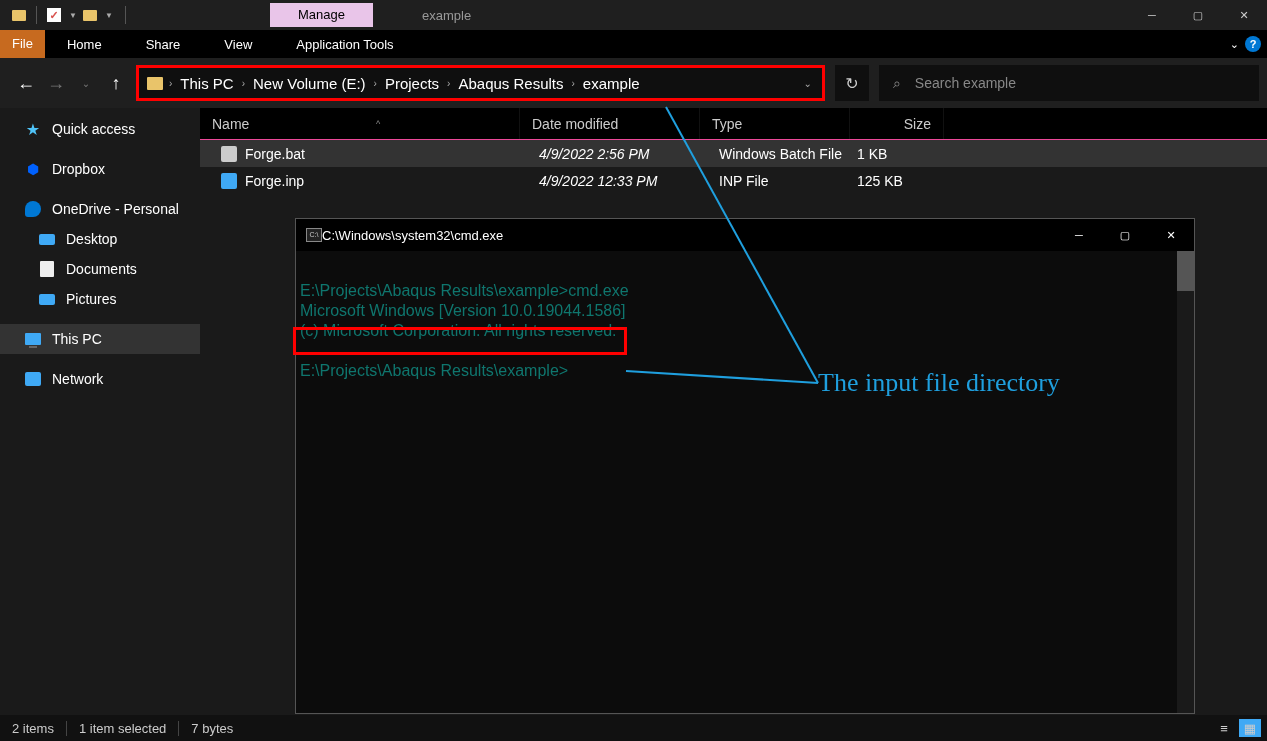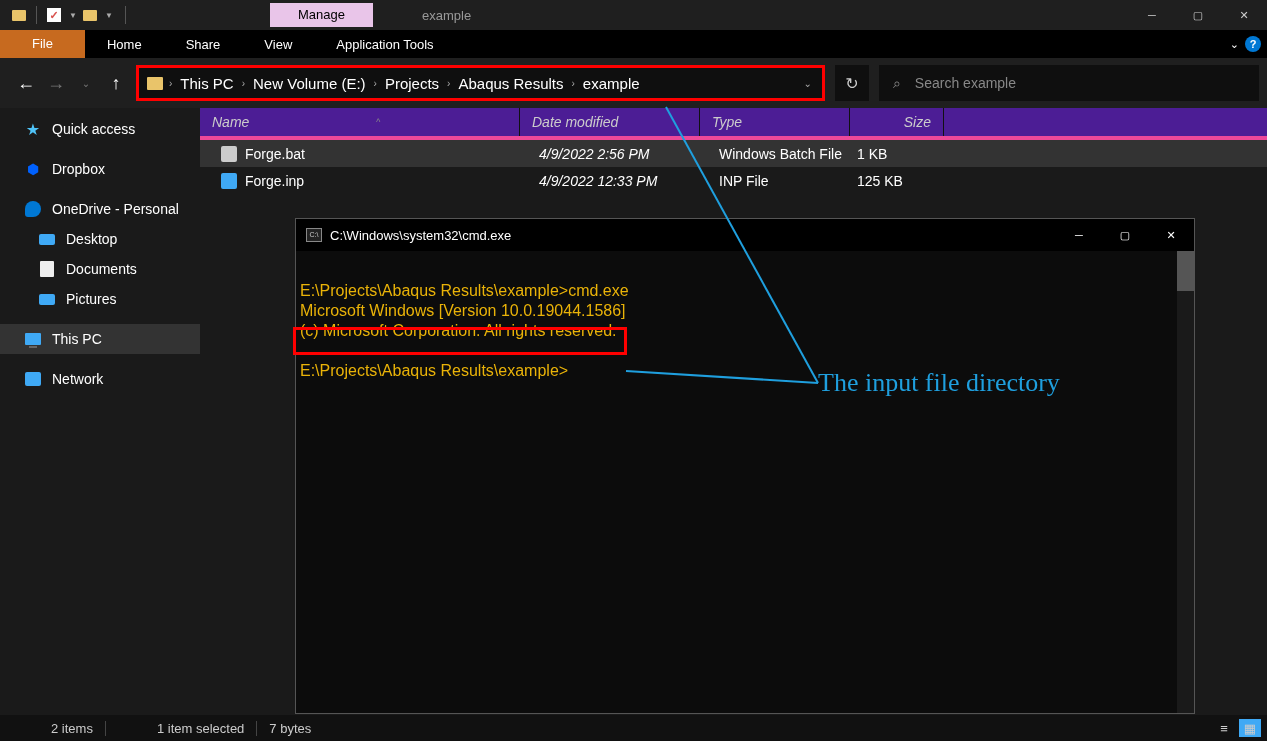--- a/index.html
+++ b/index.html
@@ -13,21 +13,21 @@
 .separator { width: 1px; height: 18px; background: #555; margin: 0 4px; }
 .checkbox-mini { width: 14px; height: 14px; background: #fff; display: flex; align-items: center; justify-content: center; color: #d9534f; font-size: 11px; font-weight: bold; }
 .dropdown-mini { font-size: 8px; color: #aaa; margin-left: 2px; }
 .titlebar-tab { background: #e9c5e9; color: #000; padding: 0 28px; height: 24px; line-height: 24px; margin-left: 170px; position: absolute; left: 100px; font-size: 13px; }
 .titlebar-title { position: absolute; left: 422px; color: #999; font-size: 13px; }
 .titlebar-controls { position: absolute; right: 0; display: flex; }
 .titlebar-btn { width: 46px; height: 30px; display: flex; align-items: center; justify-content: center; color: #ccc; font-size: 11px; }
 
 
 .ribbon { height: 28px; background: #000; display: flex; align-items: center; }
-.ribbon-file { background: #c76a1f; color: #fff; padding: 0 32px; height: 28px; line-height: 28px; font-size: 13px; }
+.ribbon-file { background: #c76a1f; color: #fff; padding: 0 12px; height: 28px; line-height: 28px; font-size: 13px; }
 .ribbon-tab { color: #fff; padding: 0 22px; font-size: 13px; }
 .ribbon-help { position: absolute; right: 6px; display: flex; align-items: center; gap: 6px; color: #fff; }
 .help-circle { width: 16px; height: 16px; border-radius: 50%; background: #0078d4; color: #fff; font-size: 11px; font-weight: bold; display: flex; align-items: center; justify-content: center; }
 
 
 .navrow { height: 50px; background: #1f1f1f; display: flex; align-items: center; padding: 0 8px 0 16px; gap: 10px; }
 .nav-arrow { color: #fff; font-size: 18px; width: 20px; text-align: center; }
 .nav-arrow.dim { color: #777; }
 .addressbar-wrap { flex: 1; display: flex; align-items: center; gap: 10px; }
 .addressbar { display: flex; align-items: center; background: #0f0f0f; height: 36px; padding: 0 8px; flex: 1; position: relative; border: 3px solid #f00; }
@@ -49,55 +49,55 @@
 .ico-db { color: #0061fe; font-size: 14px; }
 .ico-od { width: 16px; height: 16px; background: #0078d4; border-radius: 50% 50% 50% 3px; }
 .ico-fld { width: 16px; height: 13px; background: #e9c46a; border-radius: 1px; }
 .ico-desktop { width: 16px; height: 11px; background: #3fa9f5; border-radius: 2px; }
 .ico-doc { width: 14px; height: 16px; background: #eee; border-radius: 1px; }
 .ico-pc { width: 16px; height: 12px; background: #3fa9f5; border-radius: 1px; position: relative; }
 .ico-pc::after { content:''; position:absolute; bottom:-3px; left:4px; width:8px; height:2px; background:#666; }
 .ico-net { width: 16px; height: 14px; background: #3fa9f5; border-radius: 2px; }
 
 .content { flex: 1; background: #1a1a1a; position: relative; }
-.columns { display: flex; height: 32px; background: #4c1d95; border-bottom: 4px solid #ec4899; font-style: italic; }
+.columns { display: flex; height: 32px; background: #000000; border-bottom: 1px solid #ec4899; }
 .col { padding: 6px 12px; color: #ccc; font-size: 14px; border-right: 1px solid #111; display: flex; align-items: center; }
 .col-name { width: 320px; }
 .col-date { width: 180px; }
 .col-type { width: 150px; }
 .col-size { width: 94px; justify-content: flex-end; }
 
 .row { display: flex; height: 27px; align-items: center; font-size: 14px; padding-left: 7px; }
 .row.selected { background: #333; }
 .cell-name { width: 320px; padding-left: 14px; display: flex; align-items: center; gap: 8px; }
 .cell-date { width: 180px; padding-left: 12px; font-style: italic; }
 .cell-type { width: 150px; padding-left: 12px; }
 .cell-size { width: 94px; text-align: left; padding-right: 12px; }
 .file-ico { width: 16px; height: 16px; background: #ccc; border-radius: 2px; }
 .file-ico.inp { background: #3fa9f5; }
 
 
 .cmd { position: absolute; left: 295px; top: 218px; width: 900px; height: 496px; background: #0c0c0c; border: 1px solid #555; z-index: 10; }
-.cmd-title { height: 32px; background: #000; display: flex; align-items: center; padding: 0 10px; gap: 8px; }
+.cmd-title { height: 32px; background: #000; display: flex; align-items: center; padding: 0 10px; }
 .cmd-ico { width: 16px; height: 14px; background: #222; border: 1px solid #888; font-size: 7px; color: #ccc; text-align: center; line-height: 12px; }
 .cmd-title-text { font-size: 13px; }
 .cmd-ctrls { position: absolute; right: 0; display: flex; }
 .cmd-btn { width: 46px; height: 32px; display: flex; align-items: center; justify-content: center; color: #fff; font-size: 11px; }
-.cmd-body { padding: 10px 4px; font-family: Consolas, monospace; font-size: 16px; line-height: 20px; white-space: pre; color: #eab308; position: relative; height: calc(100% - 32px); }
+.cmd-body { padding: 10px 4px; font-family: Consolas, monospace; font-size: 16px; line-height: 20px; white-space: pre; color: #0f766e; position: relative; height: calc(100% - 32px); }
 .cmd-scroll { position: absolute; right: 0; top: 0; width: 17px; height: 100%; background: #1a1a1a; }
 .cmd-scroll-thumb { width: 17px; height: 40px; background: #555; }
 .highlight-box { position: absolute; border: 3px solid #f00; left: -3px; top: 76px; width: 334px; height: 28px; }
 
 
 .callout-line { position: absolute; z-index: 5; stroke: #1f9fde; stroke-width: 2; }
 .callout-text { position: absolute; color: #1f9fde; font-family: "Times New Roman", serif; font-size: 26px; z-index: 12; }
 
 
 .statusbar { position: absolute; bottom: 0; left: 0; right: 0; height: 26px; background: #111; display: flex; align-items: center; padding: 0 12px; color: #ccc; font-size: 13px; gap: 12px; }
-.status-item { border-right: 1px solid #444; padding-right: 12px; margin-left: 39px; }
+.status-item { border-right: 1px solid #444; padding-right: 12px; }
 .status-icons { position: absolute; right: 6px; display: flex; gap: 4px; }
 .view-ico { width: 22px; height: 18px; display: flex; align-items: center; justify-content: center; }
 .view-ico.active { background: #3fa9f5; }
 </style>
 </head>
 <body>
 
 <div class="titlebar">
   <div class="titlebar-qat">
     <div class="qat-icon">

